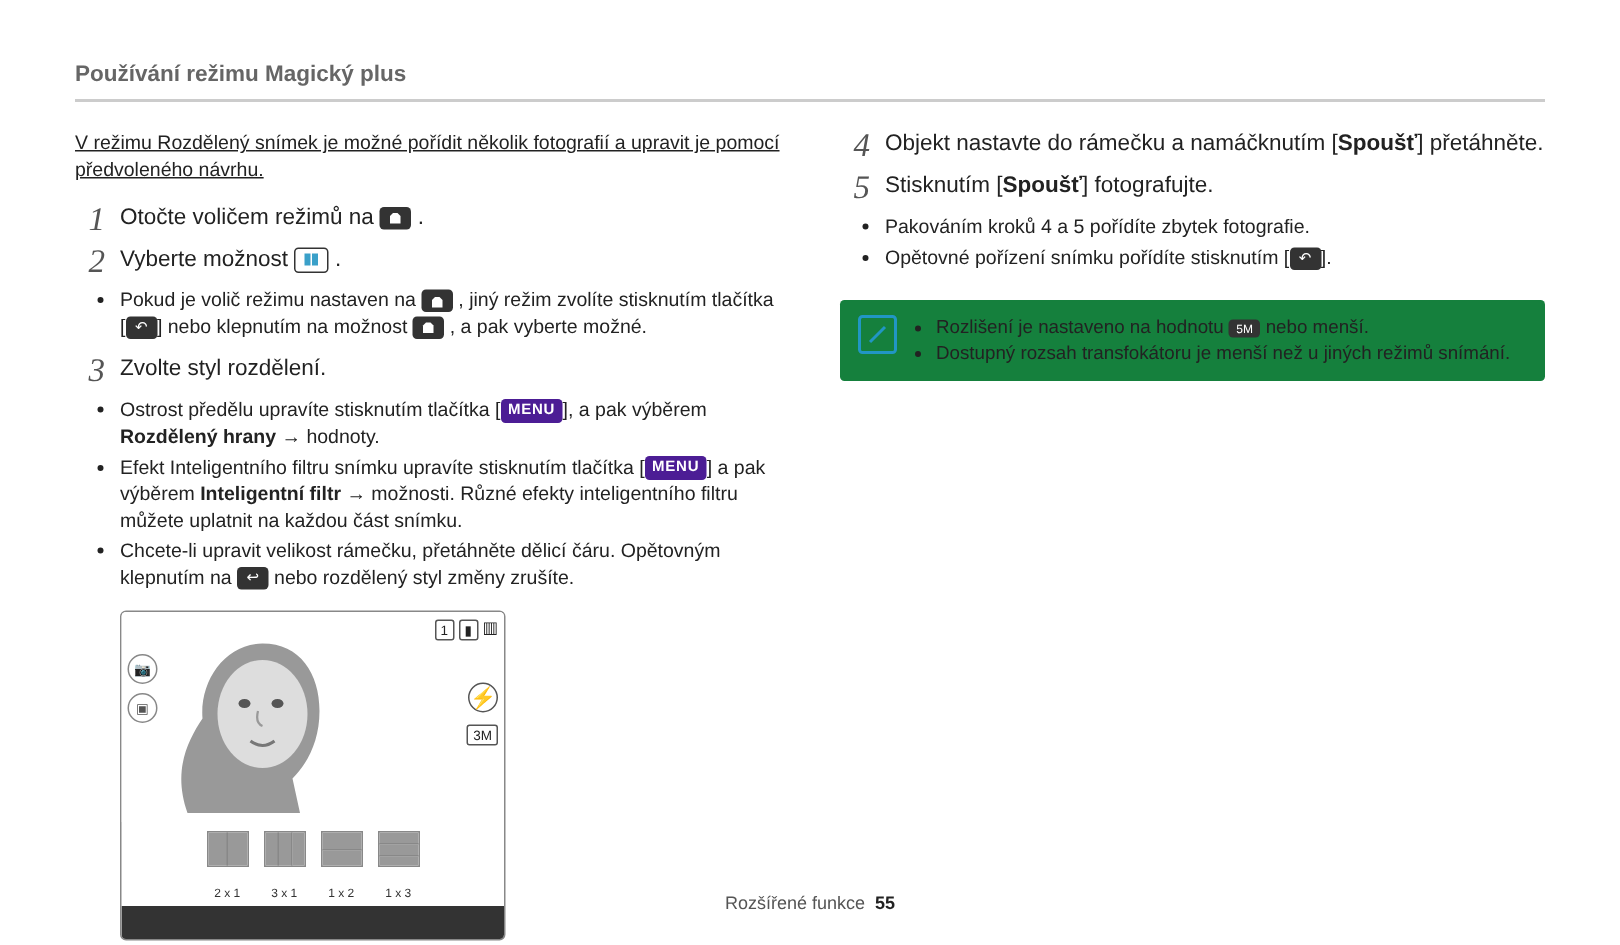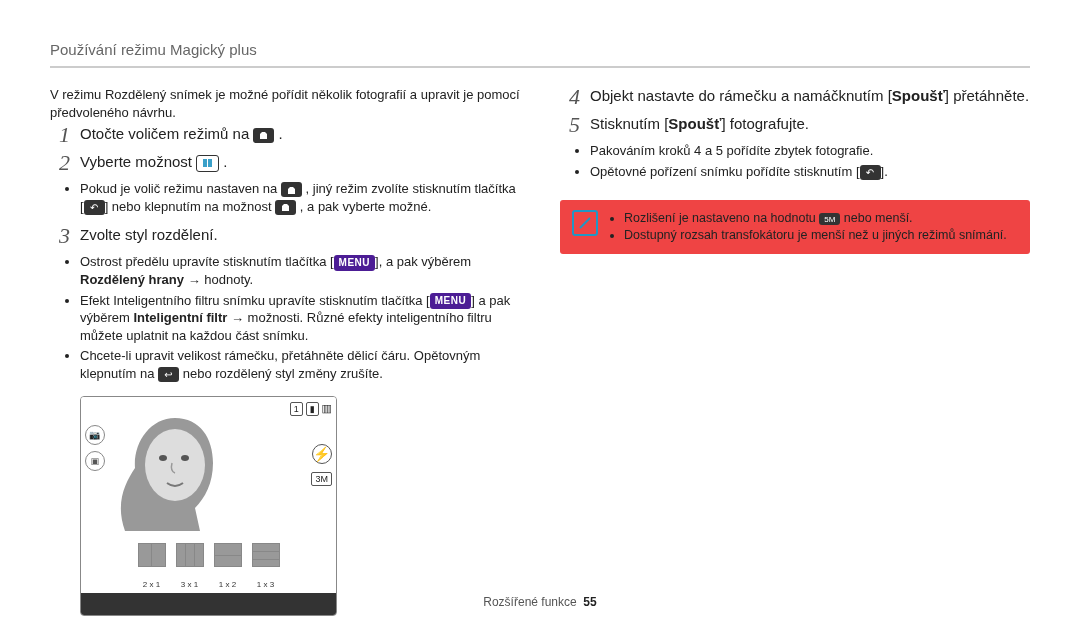--- a/index.html
+++ b/index.html
@@ -14,40 +14,42 @@
   .page {
     position: relative;
     width: 1080px; height: 630px;
     box-sizing: border-box;
     padding: 40px 50px 0 50px;
   }
   .breadcrumb {
     color: #666;
     font-size: 15px;
     margin-bottom: 4px;
+    font-weight: bold;
   }
   .hr {
     border: none;
     border-top: 2px solid #ccc;
     margin: 6px 0 18px 0;
   }
   .cols {
     display: flex;
     gap: 40px;
   }
   .col { flex: 1 1 50%; }
   h2.section {
     color: #2196c4;
     font-weight: 600;
     font-size: 20px;
     margin: 0 0 6px 0;
   }
   .intro {
     font-size: 13px;
-    margin-bottom: 3px;
+    margin-bottom: 14px;
+    text-decoration: underline;
   }
   .step {
     display: flex;
     gap: 10px;
     margin-bottom: 6px;
   }
   .step-num {
     font-family: Georgia, "Times New Roman", serif;
     font-style: italic;
     font-size: 22px;
@@ -87,21 +89,21 @@
     padding: 0 5px;
     height: 16px;
     font-size: 10px;
     font-weight: 700;
     letter-spacing: 0.5px;
     vertical-align: middle;
   }
   .callout {
     display: flex;
     gap: 10px;
-    background: #ef4444;
+    background: #15803d;
     border-radius: 3px;
     padding: 10px 12px;
     margin-top: 20px;
     align-items: flex-start;
   }
   .callout-icon {
     width: 22px; height: 22px;
     border: 2px solid #2196c4;
     border-radius: 3px;
     color: #2196c4;

